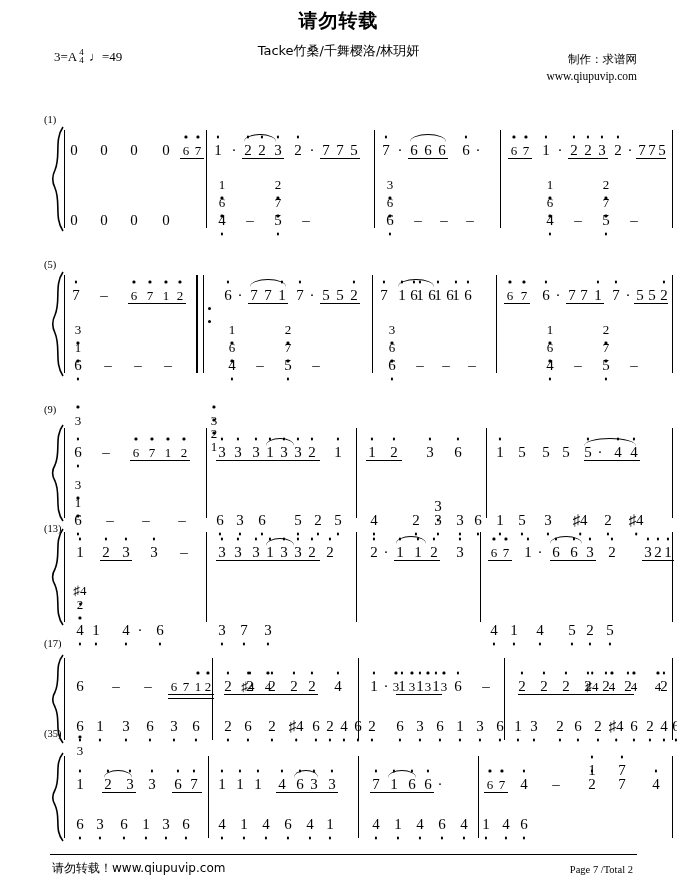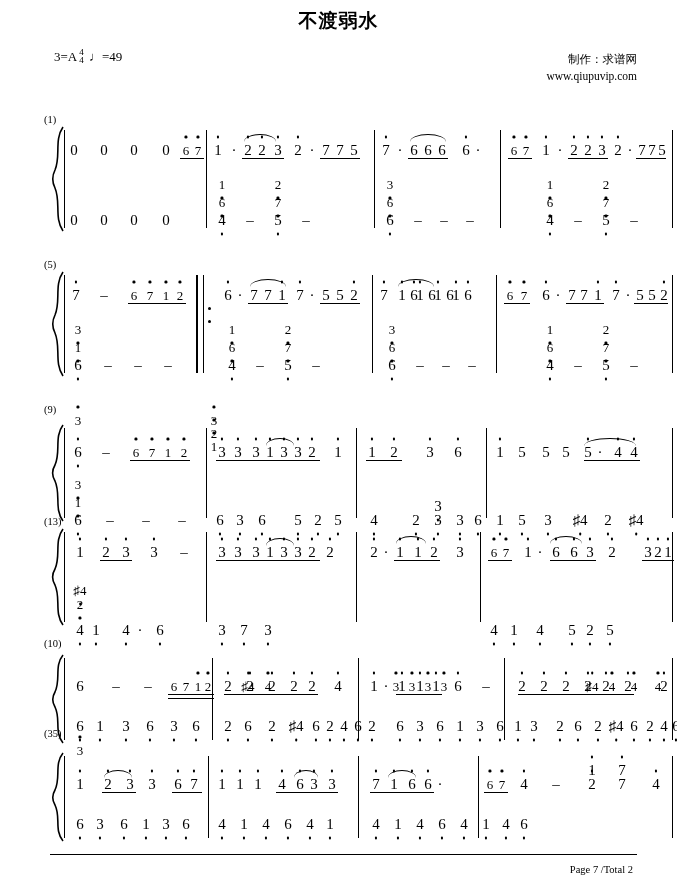--- a/index.html
+++ b/index.html
@@ -95,21 +95,22 @@
   
   .slur{position:absolute;border-top:1.2px solid #000;border-radius:50%/100% 100% 0 0;height:7px;}
   .repeat-dots{position:absolute;}
   .repeat-dots span{display:block;width:3px;height:3px;border-radius:50%;background:#000;}
 </style>
 </head>
 <body>
 
 <div class="sheet">
 
-  <div class="title">不渡弱水</div>
+  <div class="title">请勿转载</div>
+  <div class="composer">Tacke竹桑/千舞樱洛/林玥妍</div>
 
   <div class="keysig">
     <span>3=A</span><span class="frac"><span>4</span><br><span>4</span></span>&nbsp;<span>♩=49</span>
   </div>
 
   <div class="maker">制作：求谱网</div>
   <div class="site">www.qiupuvip.com</div>
 
   <div class="system" style="top:110px">
     <div class="sysnum" style="left:44px;top:4px">(1)</div>
@@ -408,21 +409,21 @@
       <span class="n" style="left:636px">♯4<span class="dotB"></span></span>
     </div>
 
     <div class="barline" style="left:206px;top:28px;height:90px"></div>
     <div class="barline" style="left:356px;top:28px;height:90px"></div>
     <div class="barline" style="left:486px;top:28px;height:90px"></div>
     <div class="barline" style="left:672px;top:28px;height:90px"></div>
   </div>
 
   <div class="system" style="top:512px">
-    <div class="sysnum" style="left:44px;top:4px">(13)</div>
+    <div class="sysnum" style="left:44px;top:11px">(13)</div>
     <div class="brace" style="top:16px">
       <svg width="16" height="98" viewBox="0 0 16 98">
           <path d="M13 1 C4 13,11 28,5 41 C2 46,2 52,5 57 C11 70,4 85,13 97" fill="none" stroke="#000" stroke-width="1.6"></path>
         </svg>
     </div>
     <div class="barline" style="left:64px;top:20px;height:90px"></div>
 
     <div class="row" style="top:40px">
       <span class="n" style="left:80px">1<span class="dotA"></span><span class="dotA2"></span></span>
       <span class="n" style="left:106px">2<span class="dotA"></span></span>
@@ -490,21 +491,21 @@
       <span class="n" style="left:610px">5<span class="dotB"></span></span>
     </div>
 
     <div class="barline" style="left:206px;top:20px;height:90px"></div>
     <div class="barline" style="left:356px;top:20px;height:90px"></div>
     <div class="barline" style="left:480px;top:20px;height:90px"></div>
     <div class="barline" style="left:672px;top:20px;height:90px"></div>
   </div>
 
   <div class="system" style="top:638px">
-    <div class="sysnum" style="left:44px;top:0px">(10)</div>
+    <div class="sysnum" style="left:44px;top:0px">(17)</div>
     <div class="brace" style="top:16px">
       <svg width="16" height="90" viewBox="0 0 16 90">
           <path d="M13 1 C4 12,11 26,5 38 C2 43,2 48,5 53 C11 65,4 78,13 89" fill="none" stroke="#000" stroke-width="1.6"></path>
         </svg>
     </div>
     <div class="barline" style="left:64px;top:20px;height:82px"></div>
 
     <div class="row" style="top:48px">
       <span class="n" style="left:80px">6</span>
       <span class="n" style="left:116px">–</span>
@@ -675,15 +676,16 @@
       <span class="n" style="left:524px">6<span class="dotB"></span></span>
     </div>
 
     <div class="barline" style="left:208px;top:28px;height:82px"></div>
     <div class="barline" style="left:358px;top:28px;height:82px"></div>
     <div class="barline" style="left:478px;top:28px;height:82px"></div>
     <div class="barline" style="left:672px;top:28px;height:82px"></div>
   </div>
 
   <div class="footline"></div>
+  <div class="footer-left">请勿转载！www.qiupuvip.com</div>
   <div class="footer-right">Page 7 /Total 2</div>
 
 </div>
 
 </body></html>

